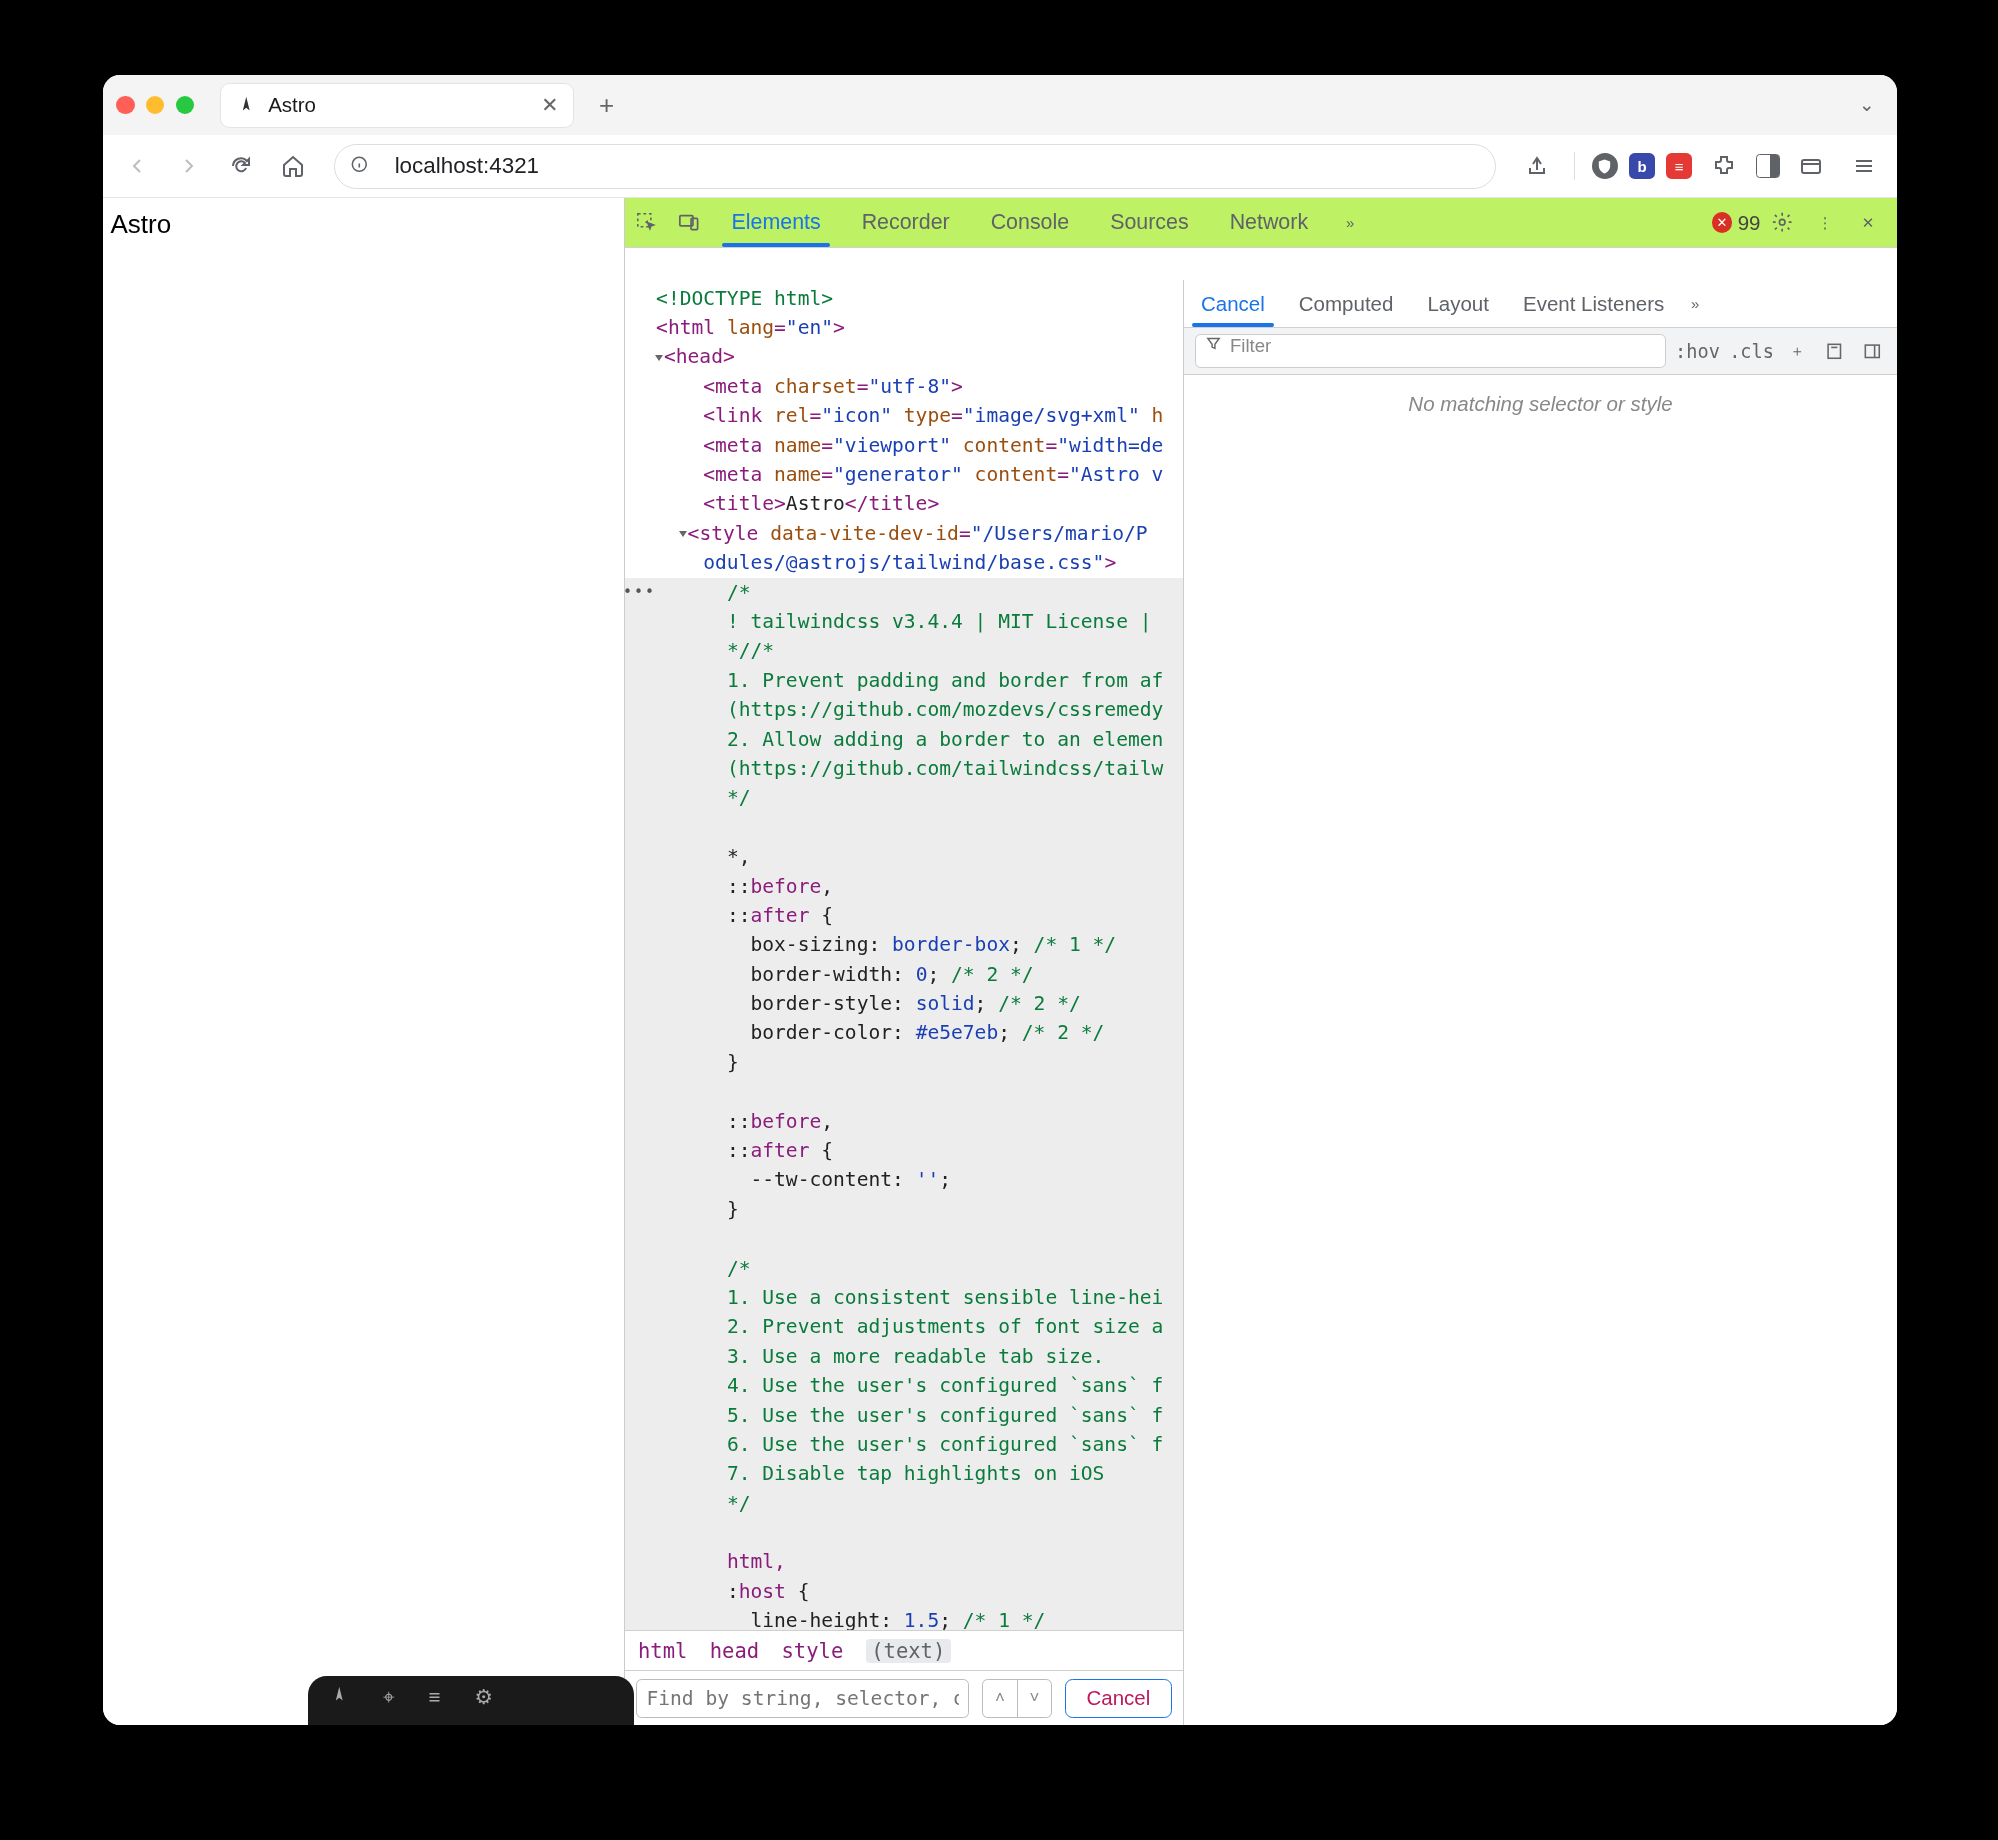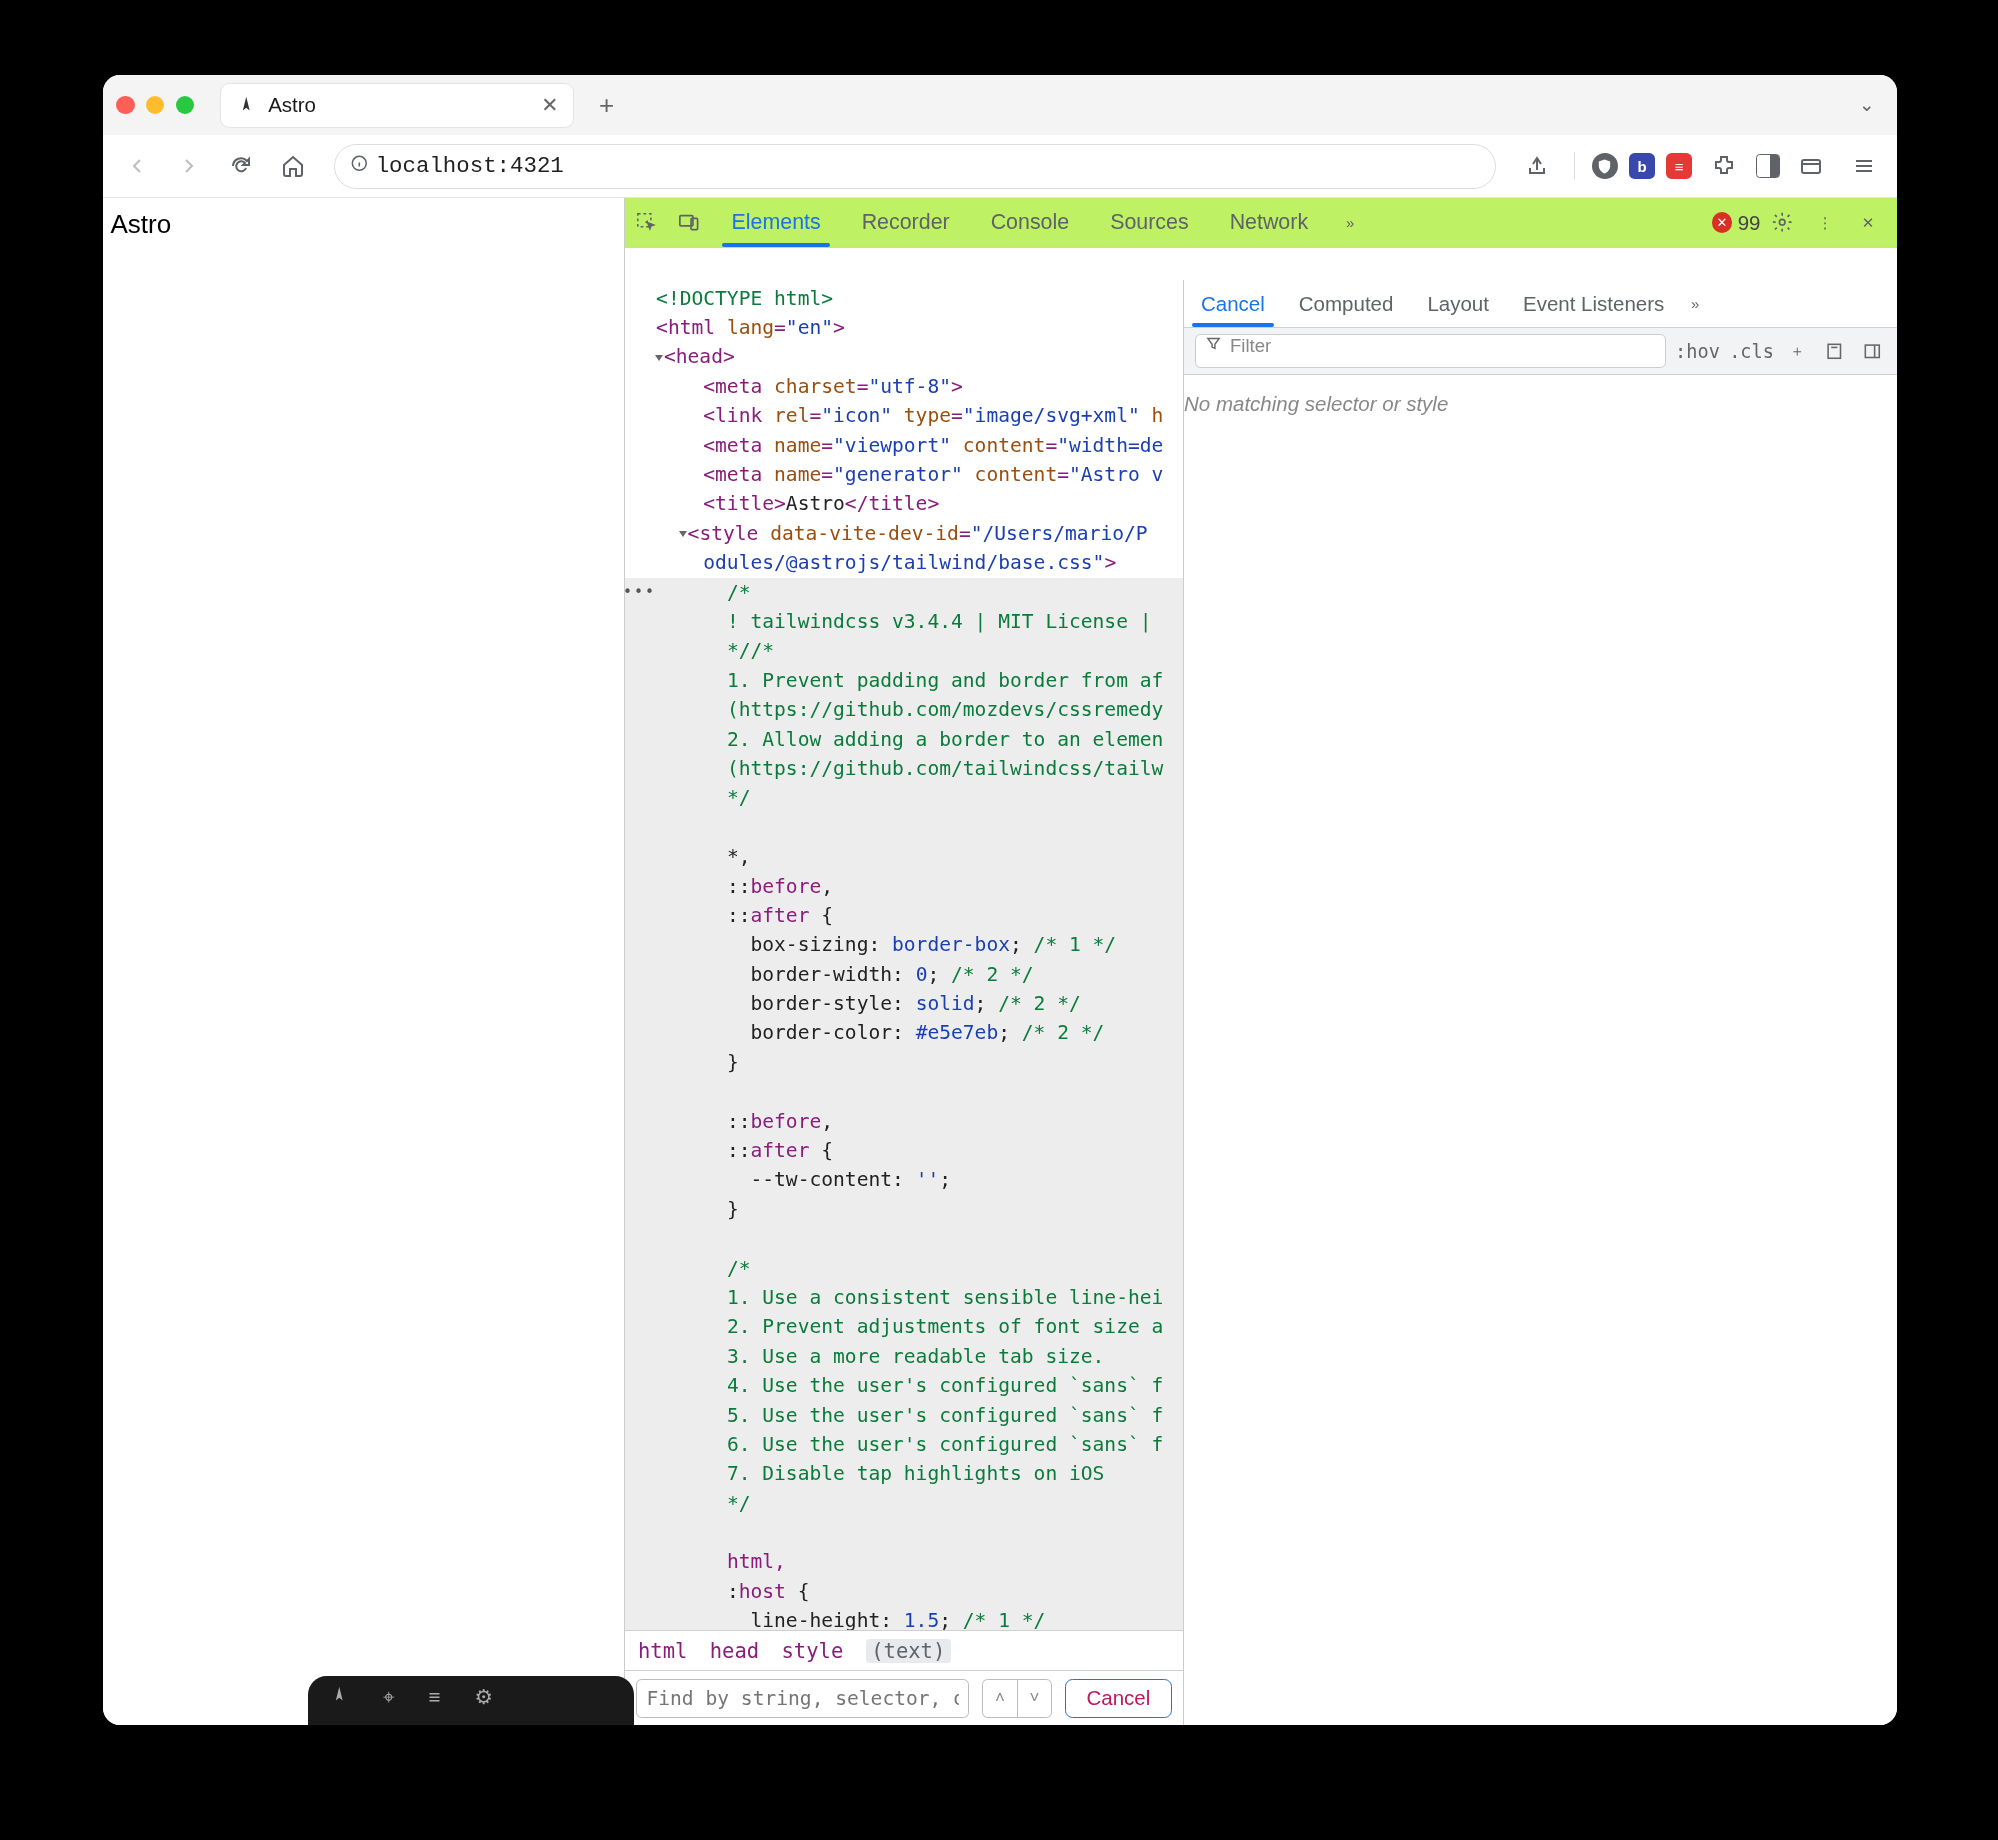--- a/index.html
+++ b/index.html
@@ -33,21 +33,21 @@
   .newtab { color:#666; font-size:26px; font-weight:300; padding:0 7.5px;}
   .tabstrip-spacer { flex:1; }
   .chev-menu { color:#666; font-size:18.6px; margin-right:9.3px;}
   .toolbar {
     height: 63px; display:flex; align-items:center; gap:11.2px; padding: 0 13px; border-bottom:0.9px solid #e4e4e4;
   }
   .icon-btn { width:41px; height:41px; display:flex; align-items:center; justify-content:center; color:#5f6368; border-radius:7.5px;}
   .icon-btn svg { width:24px; height:24px; }
   .icon-btn.disabled { color:#bdbdbd; }
   .addressbar {
-    flex:1; height:45px; background:#fff; border:0.9px solid #ddd; border-radius:22.4px; display:flex; align-items:center; padding:0 15px; gap:7px; margin:0 9.3px;font-family:Liberation Mono, monospace;
+    flex:1; height:45px; background:#fff; border:0.9px solid #ddd; border-radius:22.4px; display:flex; align-items:center; padding:0 15px; gap:26px; margin:0 9.3px;
   }
   .addressbar .secure { color:#5f6368; }
   .addressbar .url { font-size:22.4px; color:#202124; }
   .right-icons { display:flex; align-items:center; gap:11.2px; }
   .right-icons .sep { width:0.9px; height:28px; background:#ddd; margin:0 5.6px;}
   .shield { width:26px; height:26px; border-radius:50%; background:#5f6368; display:flex; align-items:center; justify-content:center; color:#fff; font-size:17px;}
   .sq-half { width:24px; height:24px; border:1.9px solid #5f6368; border-radius:3.7px; position:relative;}
   .sq-half::after{content:'';position:absolute;right:0;top:0;bottom:0;width:40%;background:#5f6368;border-radius:0 1.9px 1.9px 0;}
   .content {
     flex:1; display:flex; overflow:hidden;
@@ -91,21 +91,21 @@
   .styles-tabs { height:48px; border-bottom:0.9px solid #d0d0d0; display:flex; align-items:center; padding-right:7.5px; background:#fff;}
   .styles-tab { padding:0 17px; height:100%; display:flex; align-items:center; font-size:20.5px; color:#5f6368; position:relative;}
   .styles-tab.active { color:#1a73e8; }
   .styles-tab.active::after{content:'';position:absolute;left:7.5px;right:7.5px;bottom:0;height:3.7px;background:#1a73e8;border-radius:1.9px;}
   .filter-row { height:47px; border-bottom:0.9px solid #d0d0d0; display:flex; align-items:center; padding:0 11.2px; gap:9.3px; background:#f1f3f4;}
   .filter-row .filt { flex:1; display:flex; align-items:flex-start; gap:7.5px; background:#fff; border:0.9px solid #ccc; border-radius:5.6px; height:34px; padding:0 9.3px;}
   .filter-row .filt svg{width:17px;height:17px;color:#666;}
   .filter-row .filt span{color:#888;font-size:18.6px;}
   .filter-row .tog { font-family: Menlo, monospace; font-size:18.6px; color:#666;}
   .sm-icon{ width:28px; display:flex; align-items:center; justify-content:center; color:#666;}
-  .styles-body { flex:1; padding-top:17px; font-style:italic; color:#888; font-size:20.5px;}
+  .styles-body { flex:1; text-align:center; padding-top:17px; font-style:italic; color:#888; font-size:20.5px;}
   .popover { position:absolute; left:205px; bottom:-13px; height:62px; background:#1a1a1a; border-radius:18.6px 18.6px 0 0; width:326px; display:flex; align-items:flex-start; padding:9.3px 20.5px; gap:34px;}
   .popover .pi{ color:#aaa; font-size:20.5px;}
   .blue-b { width:26px;height:26px;background:#3949ab;border-radius:5.6px;color:#fff;font-size:15px;font-weight:700;display:flex;align-items:center;justify-content:center;}
   .red-b { width:26px;height:26px;background:#e53935;border-radius:5.6px;color:#fff;font-size:15px;font-weight:700;display:flex;align-items:center;justify-content:center;}
 </style>
 </head>
 <body>
 
 <div class="window">
   <div class="tabstrip">

